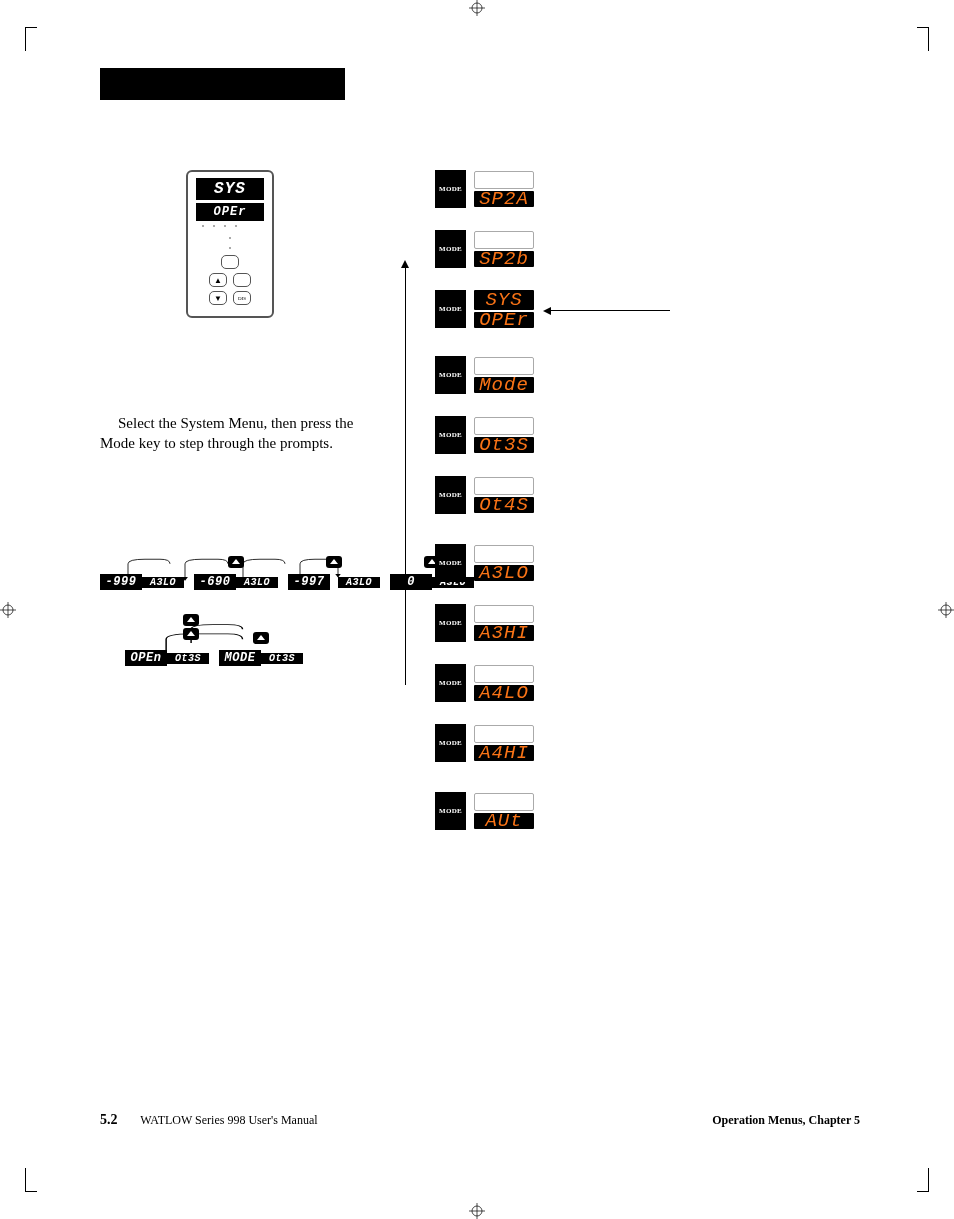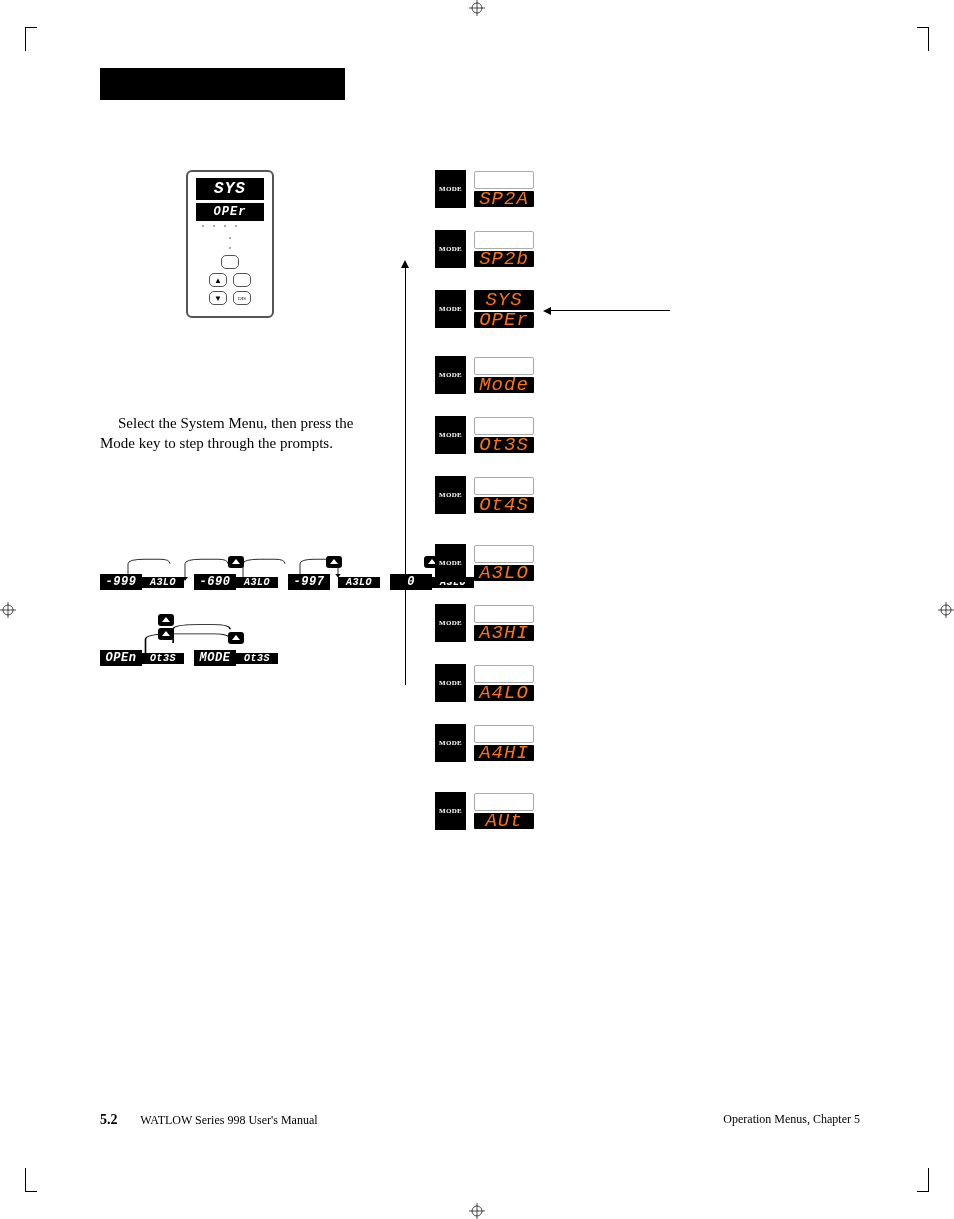--- a/index.html
+++ b/index.html
@@ -184,24 +184,24 @@
   }
   .up-icon::after{
     content:""; width:0;height:0;
     border-left:4px solid transparent;
     border-right:4px solid transparent;
     border-bottom:5px solid #fff;
   }
   .connector-svg { position:absolute; top:0; left:0; width:100%; height:100%; pointer-events:none; }
 
   
-  .footer { position:absolute; left:0; bottom:0; width:100%; display:flex; justify-content:space-between; align-items:flex-start; }
+  .footer { position:absolute; left:0; bottom:0; width:100%; display:flex; justify-content:space-between; align-items:center; }
   .footer .pg { font-weight:bold; font-size:14px; margin-right:20px; }
   .footer .left { font-size:12px; }
-  .footer .right { font-size:12px; }
+  .footer .right { font-size:12px;font-weight:bold; }
 </style>
 </head>
 <body>
 
 <div class="crop tl-v"></div>
 <div class="crop tl-h"></div>
 <div class="crop tr-v"></div>
 <div class="crop tr-h"></div>
 <div class="crop bl-v"></div>
 <div class="crop bl-h"></div>
@@ -302,21 +302,21 @@
               <div class="step-bot">A3LO</div>
             </div>
             <div class="step-cell" style="position: relative;">
               <div class="up-icon" style="position: absolute; top: -18px; left: 50%; transform: translateX(-50%);"></div>
               <div class="step-top">0</div>
               <div class="step-bot">A3LO</div>
             </div>
           </div>
       </div>
 
-      <div class="step-diagram" style="margin-top:30px;">
+      <div class="step-diagram" style="margin-top:30px;margin-left:25px;">
         <div class="step-row" id="step2-row" style="padding-top:30px;">
           <svg class="connector-svg" viewBox="0 0 160 60" preserveAspectRatio="none">
             <defs>
                 <marker id="ah2" markerWidth="6" markerHeight="6" refX="5" refY="3" orient="auto">
                   <path d="M0,0 L6,3 L0,6 Z" fill="#000"></path>
                 </marker>
               </defs>
             <path d="M28 45 L28 25 Q28 18 45 18 L70 18 Q80 18 80 25" fill="none" stroke="#000" stroke-width="1"></path>
             <path d="M28 45 L28 50" stroke="#000" marker-end="url(#ah2)"></path>
             <path d="M45 30 L45 12 Q45 6 60 6 L70 6 Q80 6 80 12" fill="none" stroke="#000" stroke-width="1"></path>

